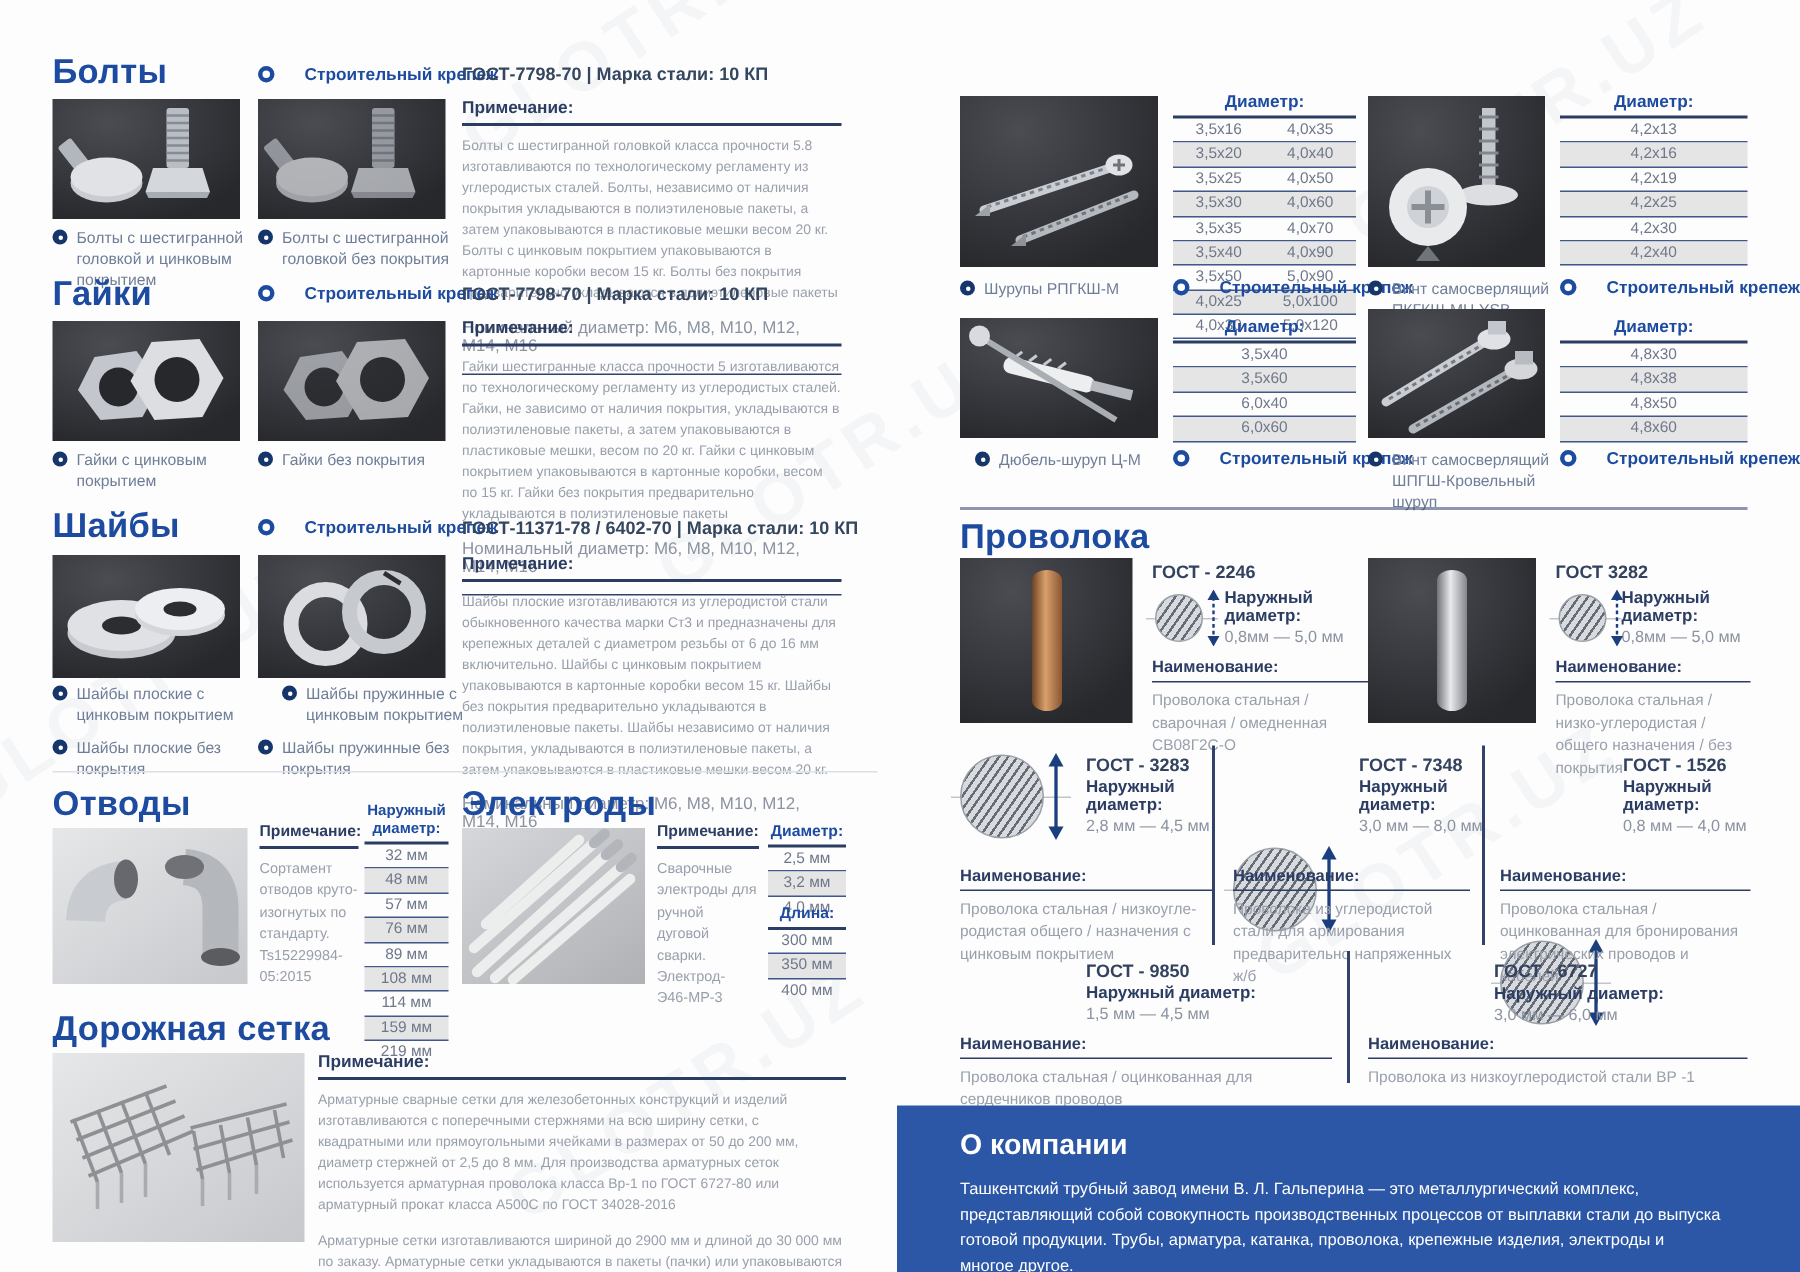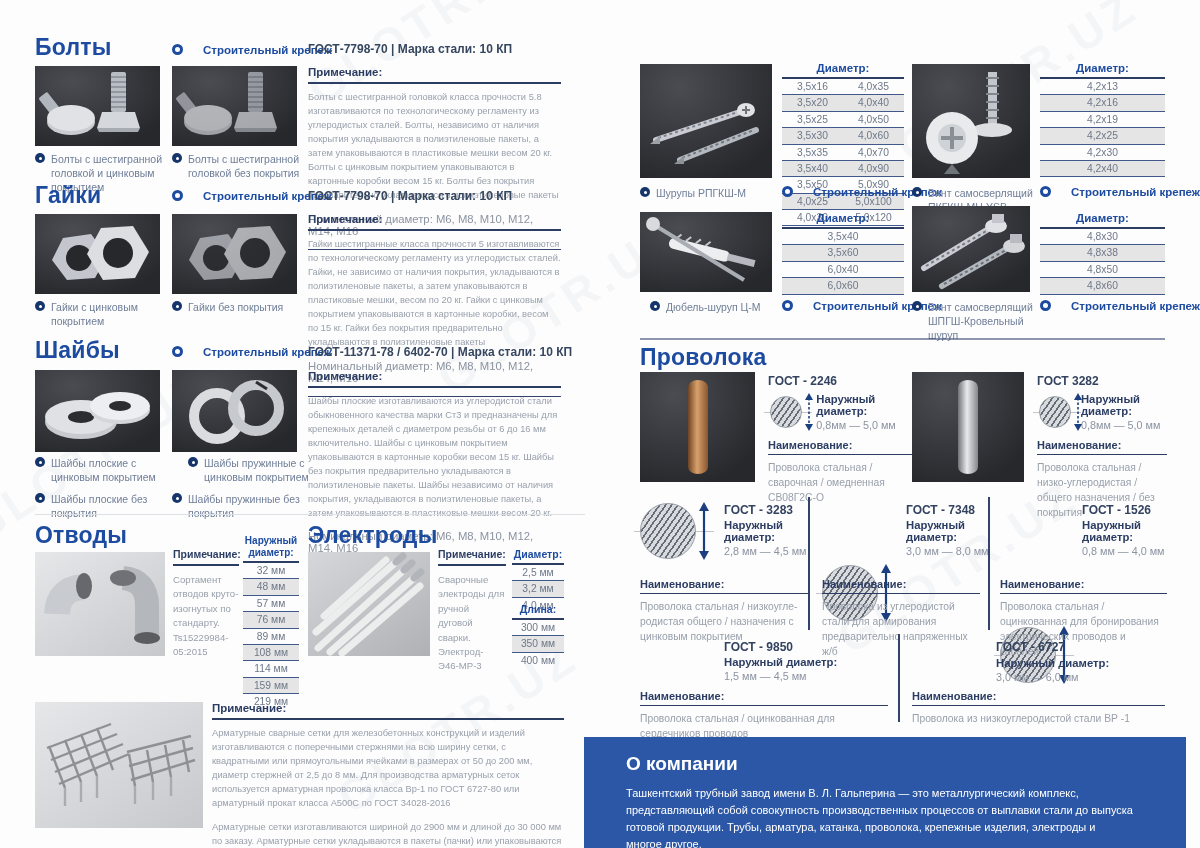--- a/index.html
+++ b/index.html
@@ -233,20 +233,21 @@
     <div class="spec-r hl">3,2 мм</div>
     <div class="spec-r" style="border-bottom:none">4,0 мм</div>
   </div>
   <div class="abs" style="left:512px;top:603px;width:52px">
     <div class="spec-h" style="font-size:10.5px">Длина:</div>
     <div class="spec-r">300 мм</div>
     <div class="spec-r hl">350 мм</div>
     <div class="spec-r" style="border-bottom:none">400 мм</div>
   </div>
 
+  <h2 class="abs sec-title" style="left:35px;top:672px">Дорожная сетка</h2>
   <div class="abs photo light" style="left:35px;top:702px;width:168px;height:126px">
     <svg viewBox="0 0 168 126" width="168" height="126">
         <g stroke="#8e9094" stroke-width="2.4" fill="none">
           <path d="M12 46 L76 22"></path>
           <path d="M16 58 L82 32"></path>
           <path d="M20 70 L88 42"></path>
           <path d="M24 82 L94 52"></path>
           <path d="M14 44 L30 86"></path>
           <path d="M30 38 L46 80"></path>
           <path d="M46 32 L62 74"></path>
@@ -568,18 +569,18 @@
   <div class="abs" style="left:996px;top:640px;width:130px">
     <div class="wgost" style="margin-bottom:3px">ГОСТ - 6727</div>
     <div class="wdl">Наружный диаметр:</div>
     <div class="wrange">3,0 мм — 6,0 мм</div>
   </div>
   <div class="abs" style="left:912px;top:690px;width:253px">
     <div class="name-label">Наименование:</div>
     <div class="wname">Проволока из низкоуглеродистой стали ВР -1</div>
   </div>
 
-  <div class="abs about" style="left:584px;top:737px;width:602px;height:111px">
+  <div class="abs about" style="left:598px;top:737px;width:602px;height:111px">
     <h2>О компании</h2>
     <p>Ташкентский трубный завод имени В. Л. Гальперина — это металлургический комплекс, представляющий собой совокупность производственных процессов от выплавки стали до выпуска готовой продукции. Трубы, арматура, катанка, проволока, крепежные изделия, электроды и многое другое.</p>
   </div>
 
 </div>
 
 </body></html>

